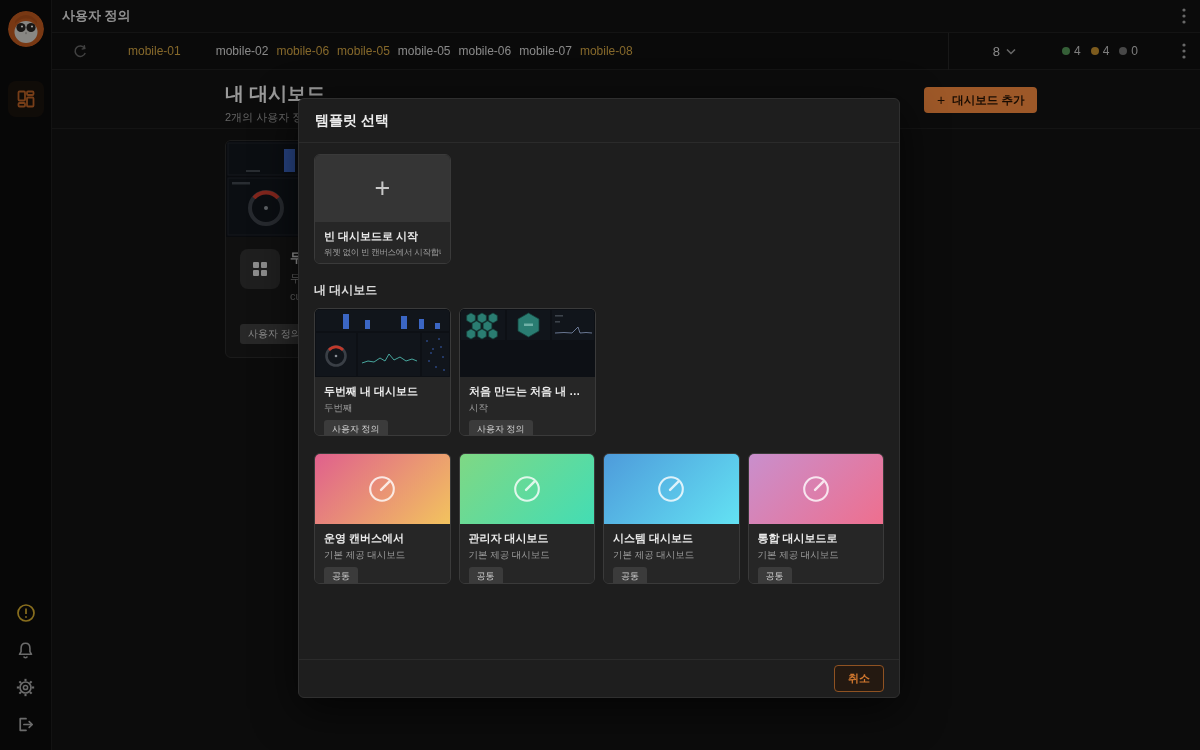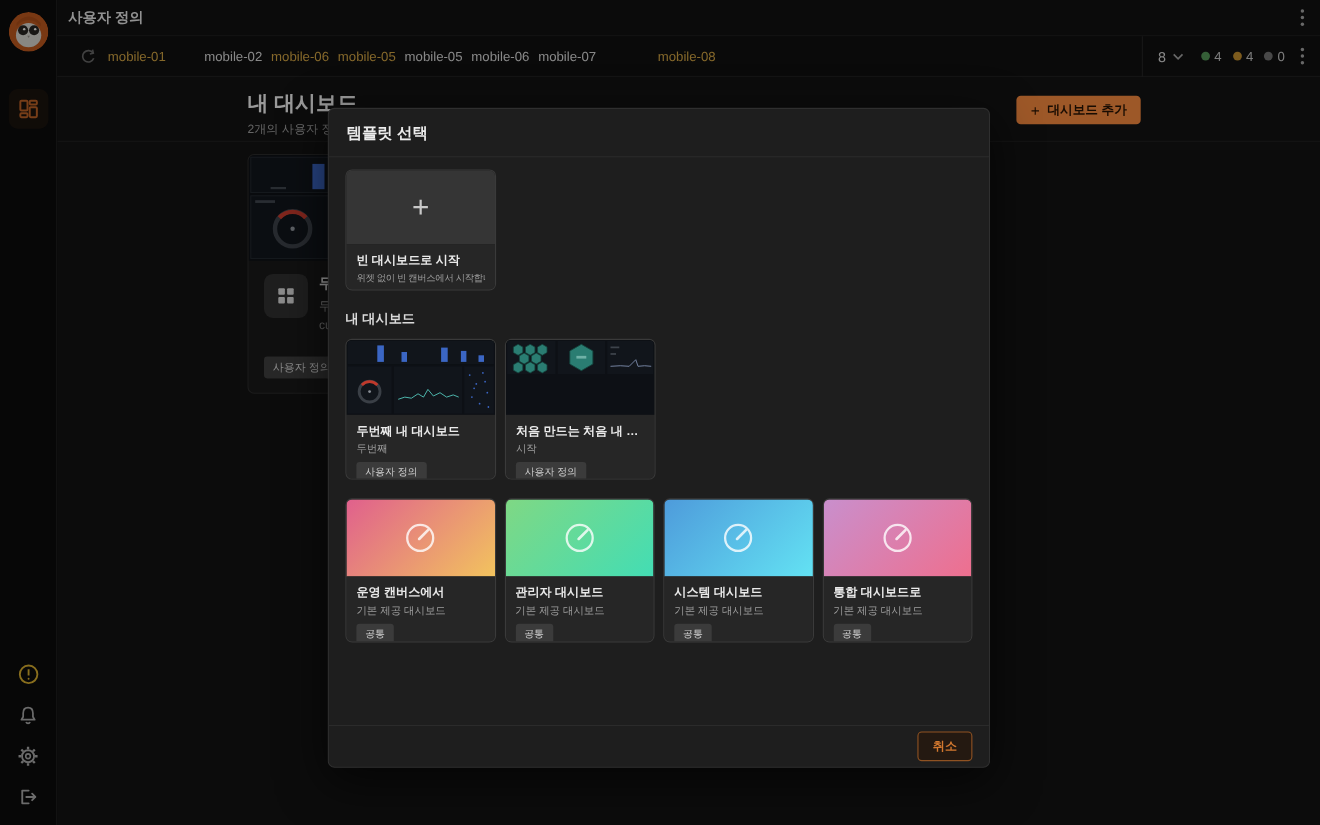--- a/index.html
+++ b/index.html
@@ -21,21 +21,21 @@
   .side-bottom { display:flex; flex-direction:column; align-items:center; gap:13px; margin-bottom:14px; }
   .side-icon { width:24px; height:24px; display:flex; align-items:center; justify-content:center; cursor:pointer; }
   
   .titlebar { position:absolute; left:52px; right:0; top:0; height:33px;
     background:#111; border-bottom:1px solid #1e1e1e; z-index:2;
     display:flex; align-items:center; padding:0 14px 0 10px; }
   .titlebar-title { font-size:13px; font-weight:700; color:#d6d6d6; }
   .titlebar .grow, .tabbar .grow { flex:1; }
   .tabbar { position:absolute; left:52px; right:0; top:33px; height:37px;
     background:#101010; border-bottom:1px solid #1e1e1e; z-index:2;
-    display:flex; align-items:center; padding:0 14px 0 20px; }
+    display:flex; align-items:center; padding:0 14px 0 20px;gap:30px; }
   .tabs { display:flex; align-items:center; gap:8px; margin-left:10px; }
   .tab { font-size:12px; cursor:pointer; white-space:nowrap; }
   .vdiv { width:1px; height:37px; background:#242424; margin:0 14px; }
   .count-sel { display:flex; align-items:center; gap:6px; font-size:13px; color:#c9c9c9; cursor:pointer; }
   .dots { display:flex; align-items:center; gap:10px; margin-left:16px; }
   .dot-item { display:flex; align-items:center; gap:4px; font-size:12px; color:#b9b9b9; }
   .dot { width:8px; height:8px; border-radius:50%; }
   .kebab { margin-left:14px; cursor:pointer; display:flex; align-items:center; }
   
   .main { position:absolute; left:52px; right:0; top:70px; bottom:0; background:#121212; z-index:1; }
@@ -177,21 +177,21 @@
     </svg>
   </span>
   <div class="tabs">
     <span class="tab" style="color: rgb(197, 154, 63);">mobile-01</span>
     <span class="tab" style="color: rgb(201, 201, 201); padding-left: 27px;">mobile-02</span>
     <span class="tab" style="color: rgb(197, 154, 63);">mobile-06</span>
     <span class="tab" style="color: rgb(197, 154, 63);">mobile-05</span>
     <span class="tab" style="color: rgb(201, 201, 201);">mobile-05</span>
     <span class="tab" style="color: rgb(201, 201, 201);">mobile-06</span>
     <span class="tab" style="color: rgb(201, 201, 201);">mobile-07</span>
-    <span class="tab" style="color: rgb(197, 154, 63); margin-left: 48px;">mobile-08</span>
+    <span class="tab" style="color: rgb(197, 154, 63);">mobile-08</span>
   </div>
   <span class="grow"></span>
   <span class="vdiv"></span>
   <span class="count-sel">
     <span>8</span>
     <svg width="10" height="7" viewBox="0 0 10 7" fill="none" stroke="#9a9a9a" stroke-width="1.5">
       <polyline points="1,1.5 5,5.5 9,1.5"></polyline>
     </svg>
   </span>
   <span class="dots">

